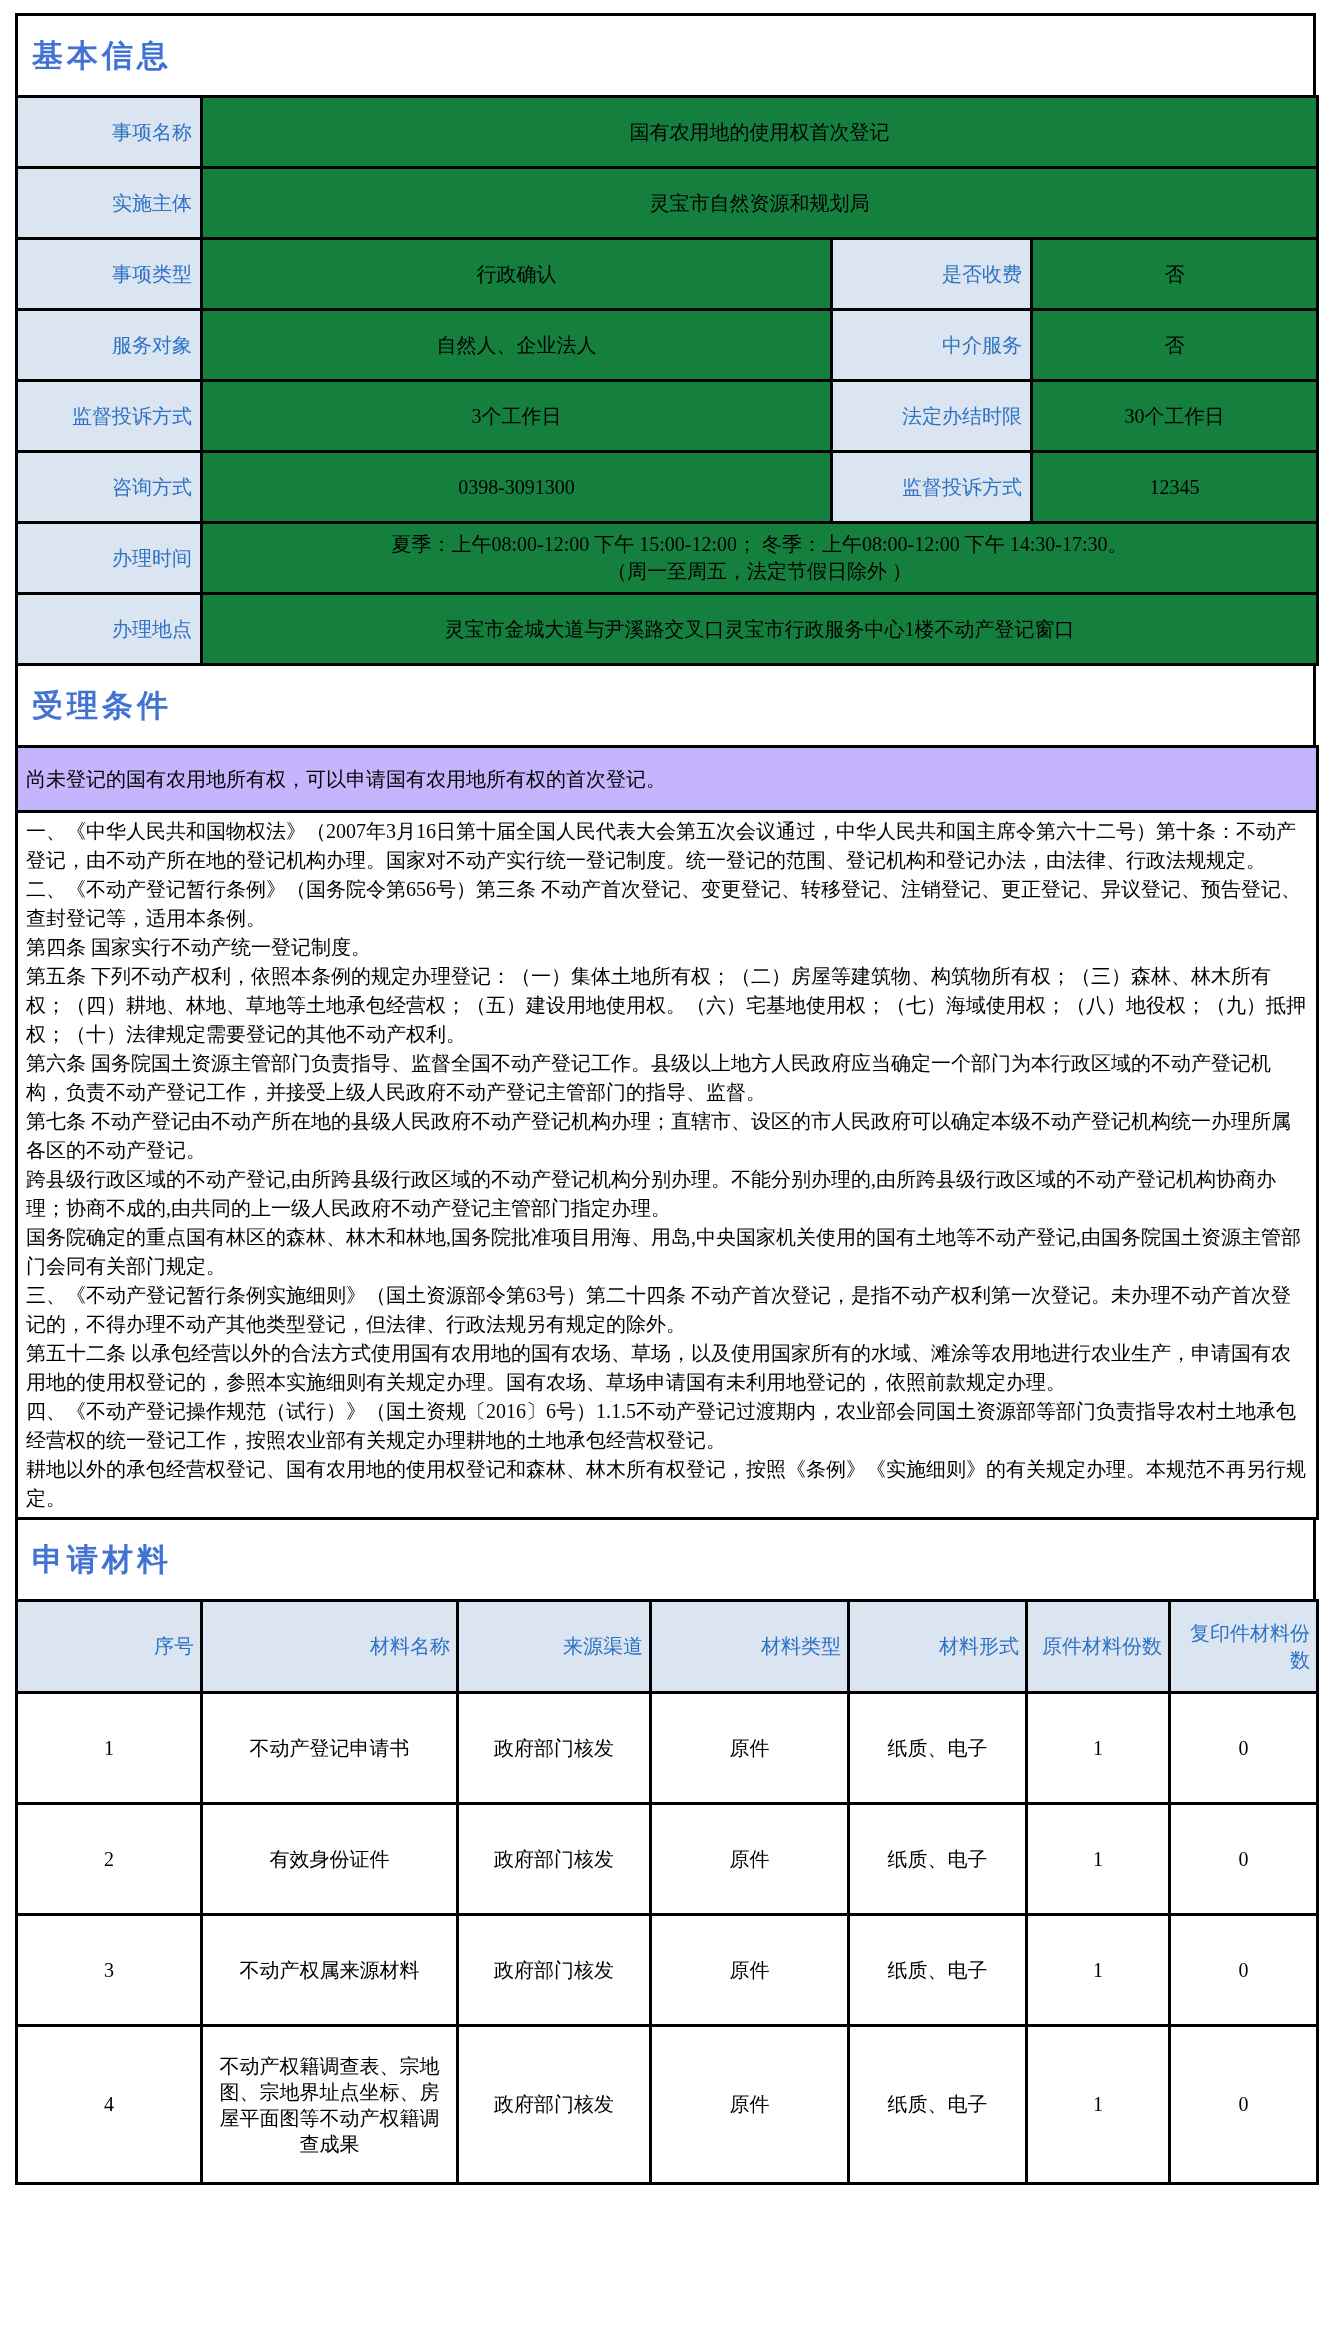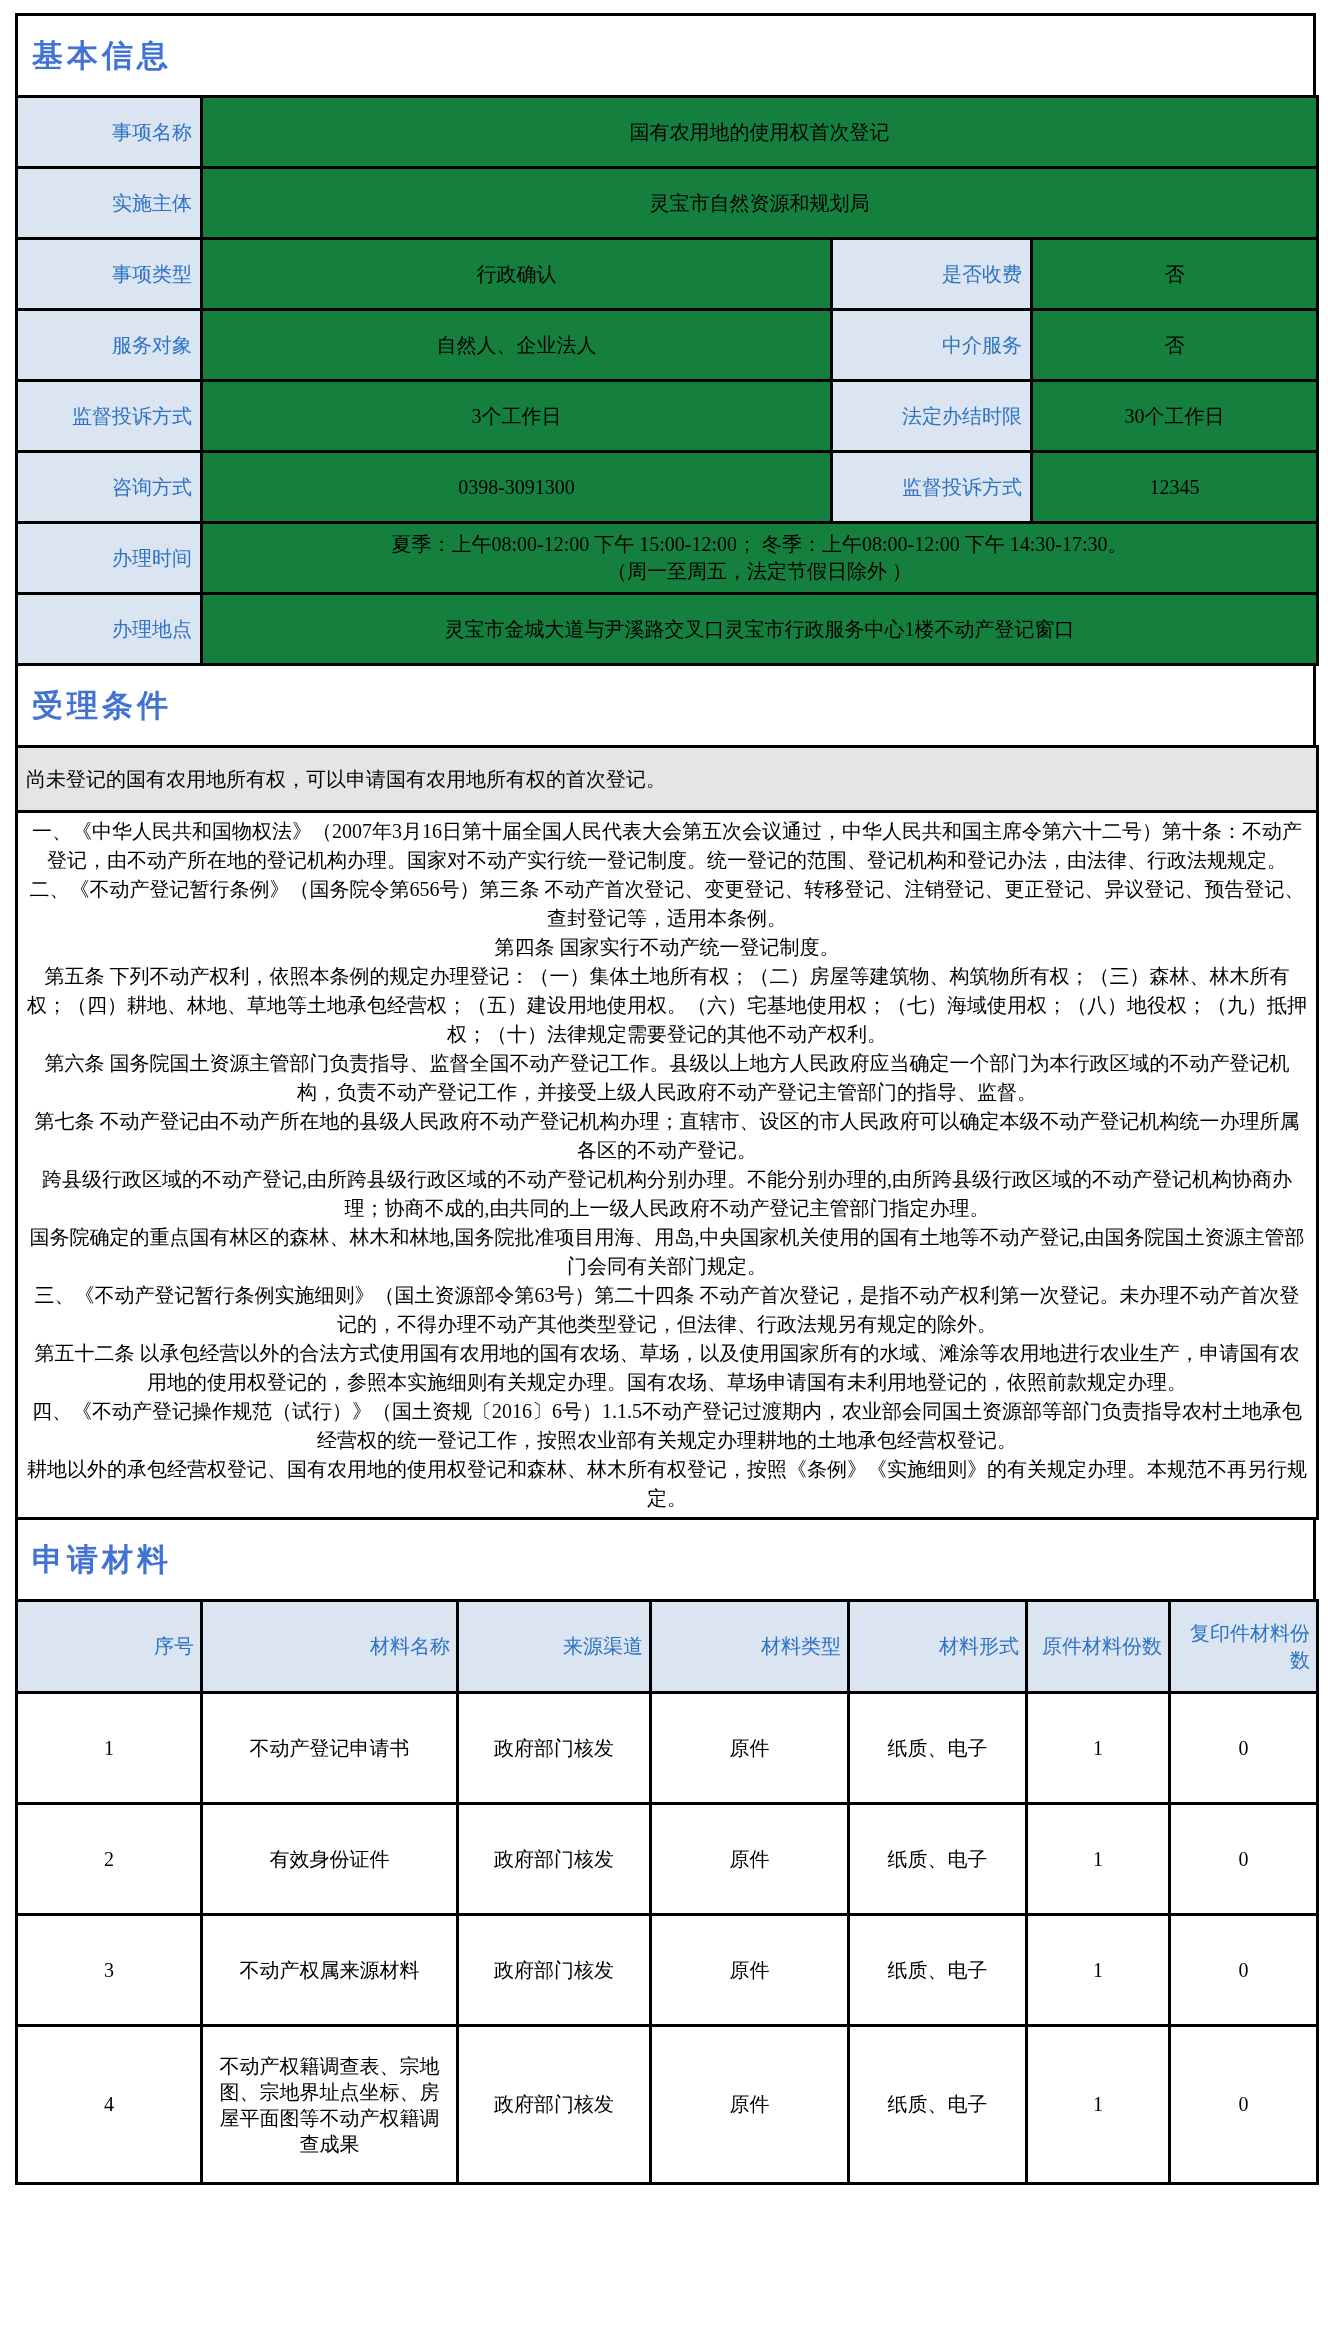--- a/index.html
+++ b/index.html
@@ -48,24 +48,24 @@
     font-weight:normal;
   }
   td.val{text-align:center;background:#15803d;}
   tr.r71>td{height:71px;}
   .prewrap{white-space:pre-line;}
   td.freetext{
     height:65px;
     text-align:left;
     vertical-align:middle;
     padding:6px 10px;
-    background:#e5e5e5;
+    background:#c4b5fd;
   }
   td.basis-td{
-    text-align:center;
+    text-align:left;
     vertical-align:top;
     padding:10px 10px 8px 10px;
   }
   td.basis-td p{margin:0;line-height:29px;font-size:20px;}
   tr.mats-head>th{height:92px;font-size:20px;line-height:27px;padding:4px 6px;}
   tr.mats-row>td{height:111px;text-align:center;}
   tr.mats-row-tall>td{height:158px;text-align:center;}
   td.name-small{font-size:17px;line-height:26px;padding:4px 10px;}
 </style>
 </head>

